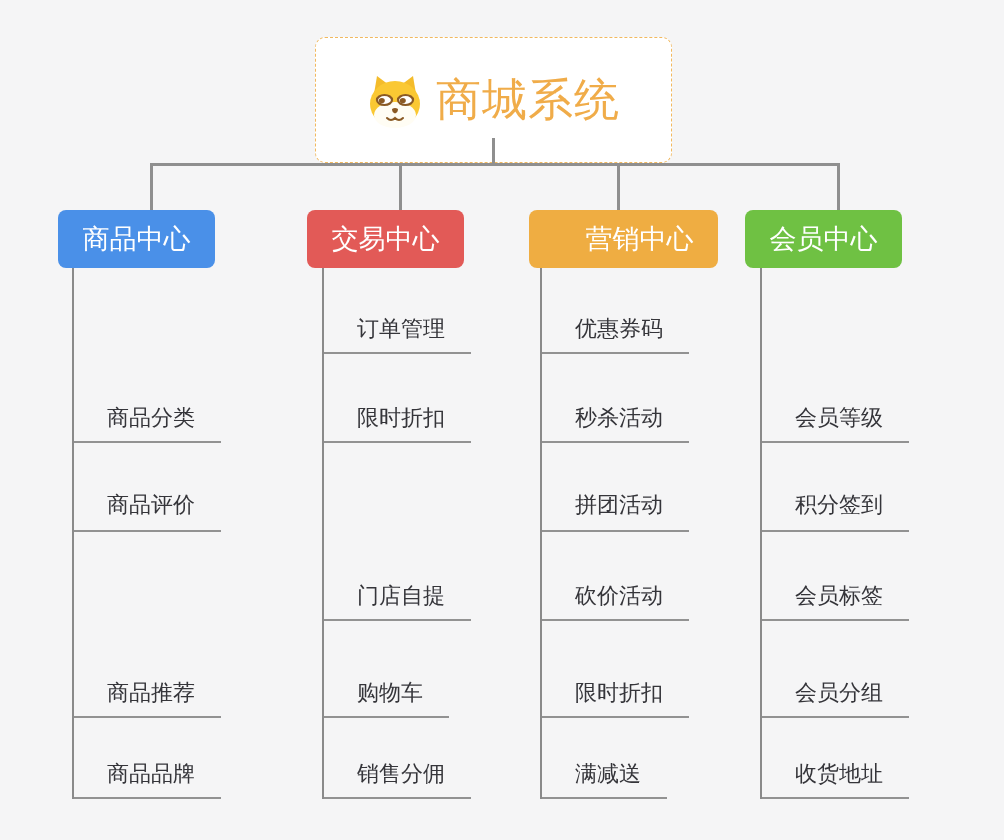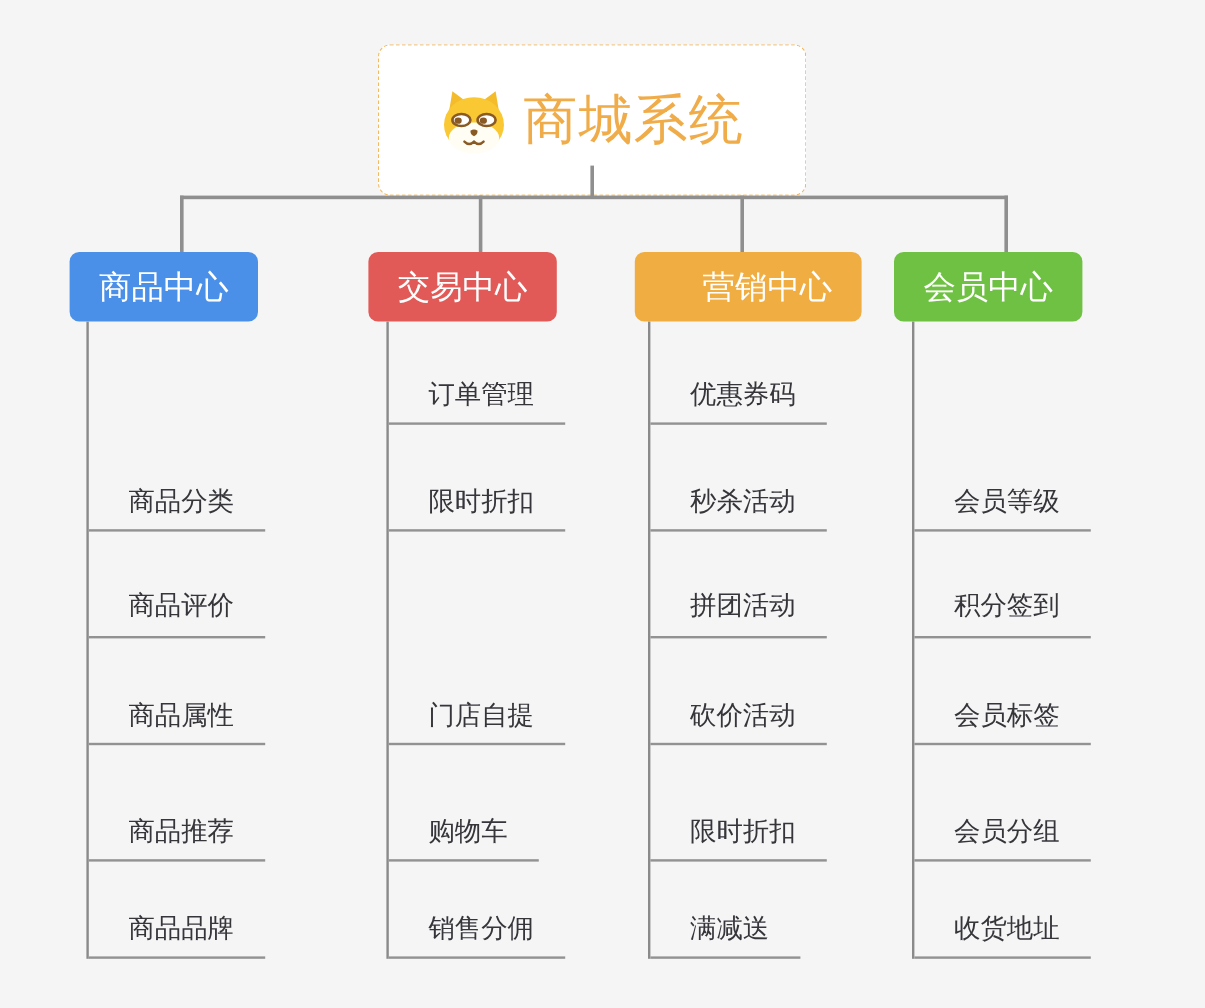--- a/index.html
+++ b/index.html
@@ -75,21 +75,20 @@
 <div class="conn conn-drop drop-3"></div>
 
 <div class="branch-box box-0" style="background-color: rgb(74, 144, 232);">商品中心</div>
 <div class="branch-box box-1" style="background-color: rgb(226, 90, 87);">交易中心</div>
 <div class="branch-box box-2" style="background-color: rgb(239, 173, 66);">营销中心</div>
 <div class="branch-box box-3" style="background-color: rgb(111, 193, 67);">会员中心</div>
 
 <div class="branch-col col-0">
   <div class="leaf leaf-1">商品分类</div>
   <div class="leaf leaf-2">商品评价</div>
-  <div class="leaf leaf-3">商品属性</div>
   <div class="leaf leaf-4">商品推荐</div>
   <div class="leaf leaf-5">商品品牌</div>
 </div>
 
 <div class="branch-col col-1">
   <div class="leaf leaf-0">订单管理</div>
   <div class="leaf leaf-1">限时折扣</div>
   <div class="leaf leaf-3">门店自提</div>
   <div class="leaf leaf-4">购物车</div>
   <div class="leaf leaf-5">销售分佣</div>

